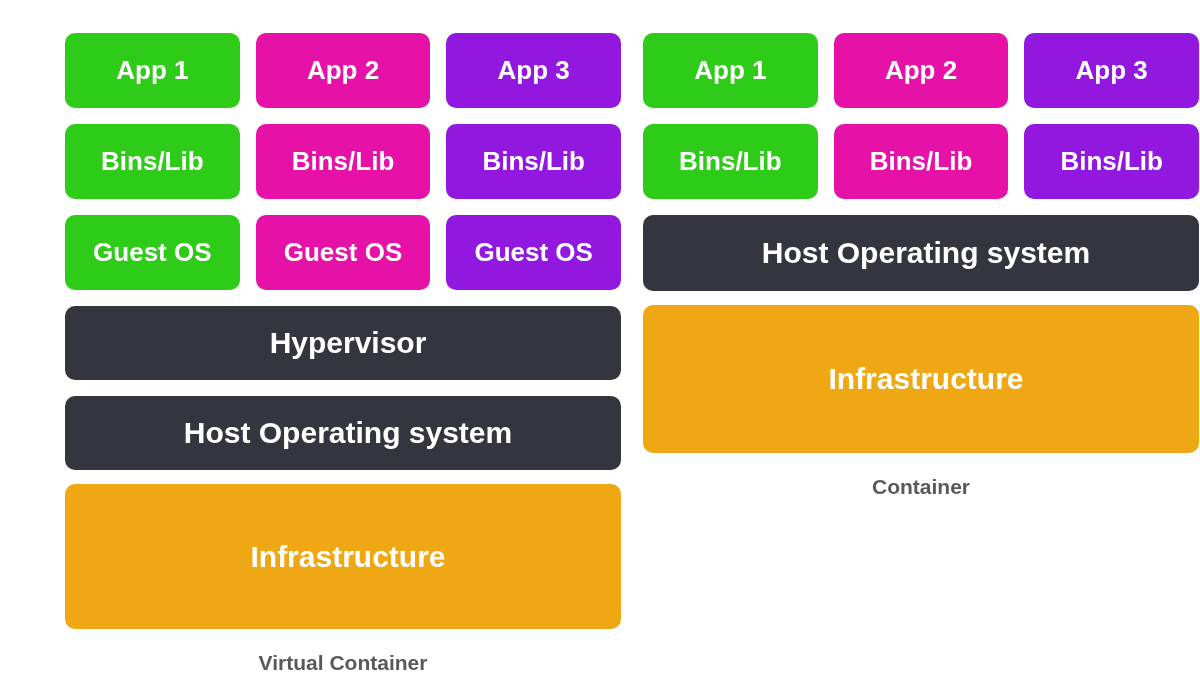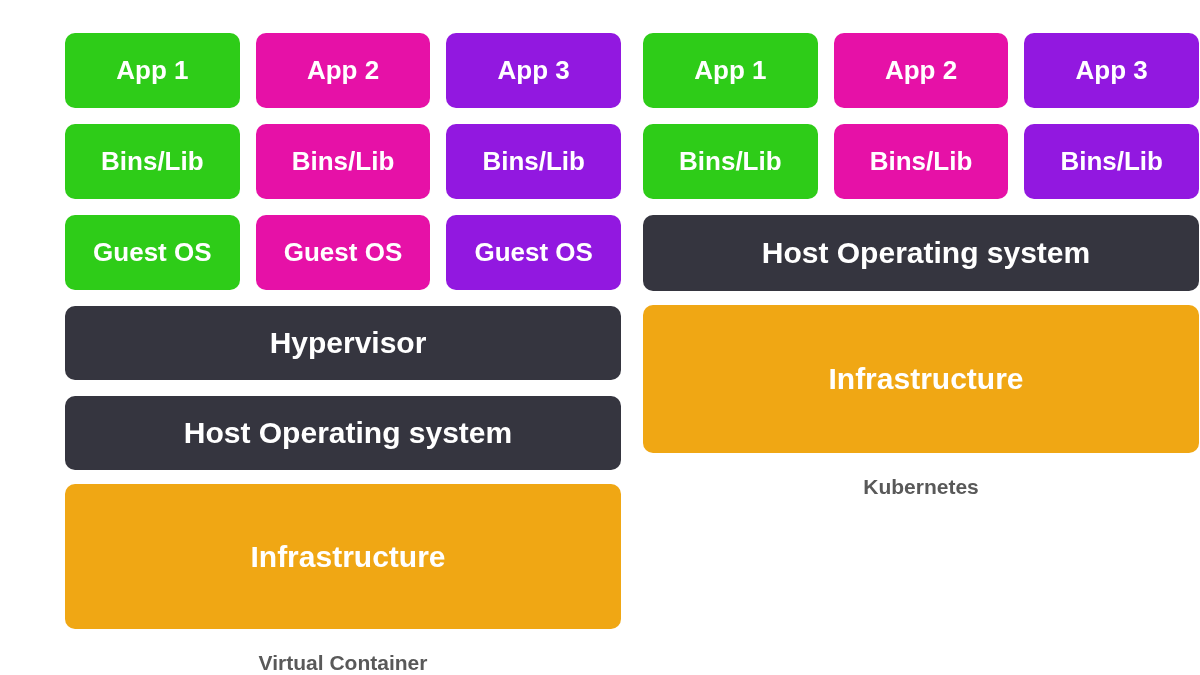--- a/index.html
+++ b/index.html
@@ -116,16 +116,16 @@
       <div class="box small magenta">App 2</div>
       <div class="box small purple">App 3</div>
     </div>
     <div class="row3">
       <div class="box small green">Bins/Lib</div>
       <div class="box small magenta">Bins/Lib</div>
       <div class="box small purple">Bins/Lib</div>
     </div>
     <div class="box layer dark">Host Operating system</div>
     <div class="box layer orange infra">Infrastructure</div>
-    <div class="caption">Kubernetes</div>
+    <div class="caption">Container</div>
   </div>
 
 </div>
 
 </body></html>

